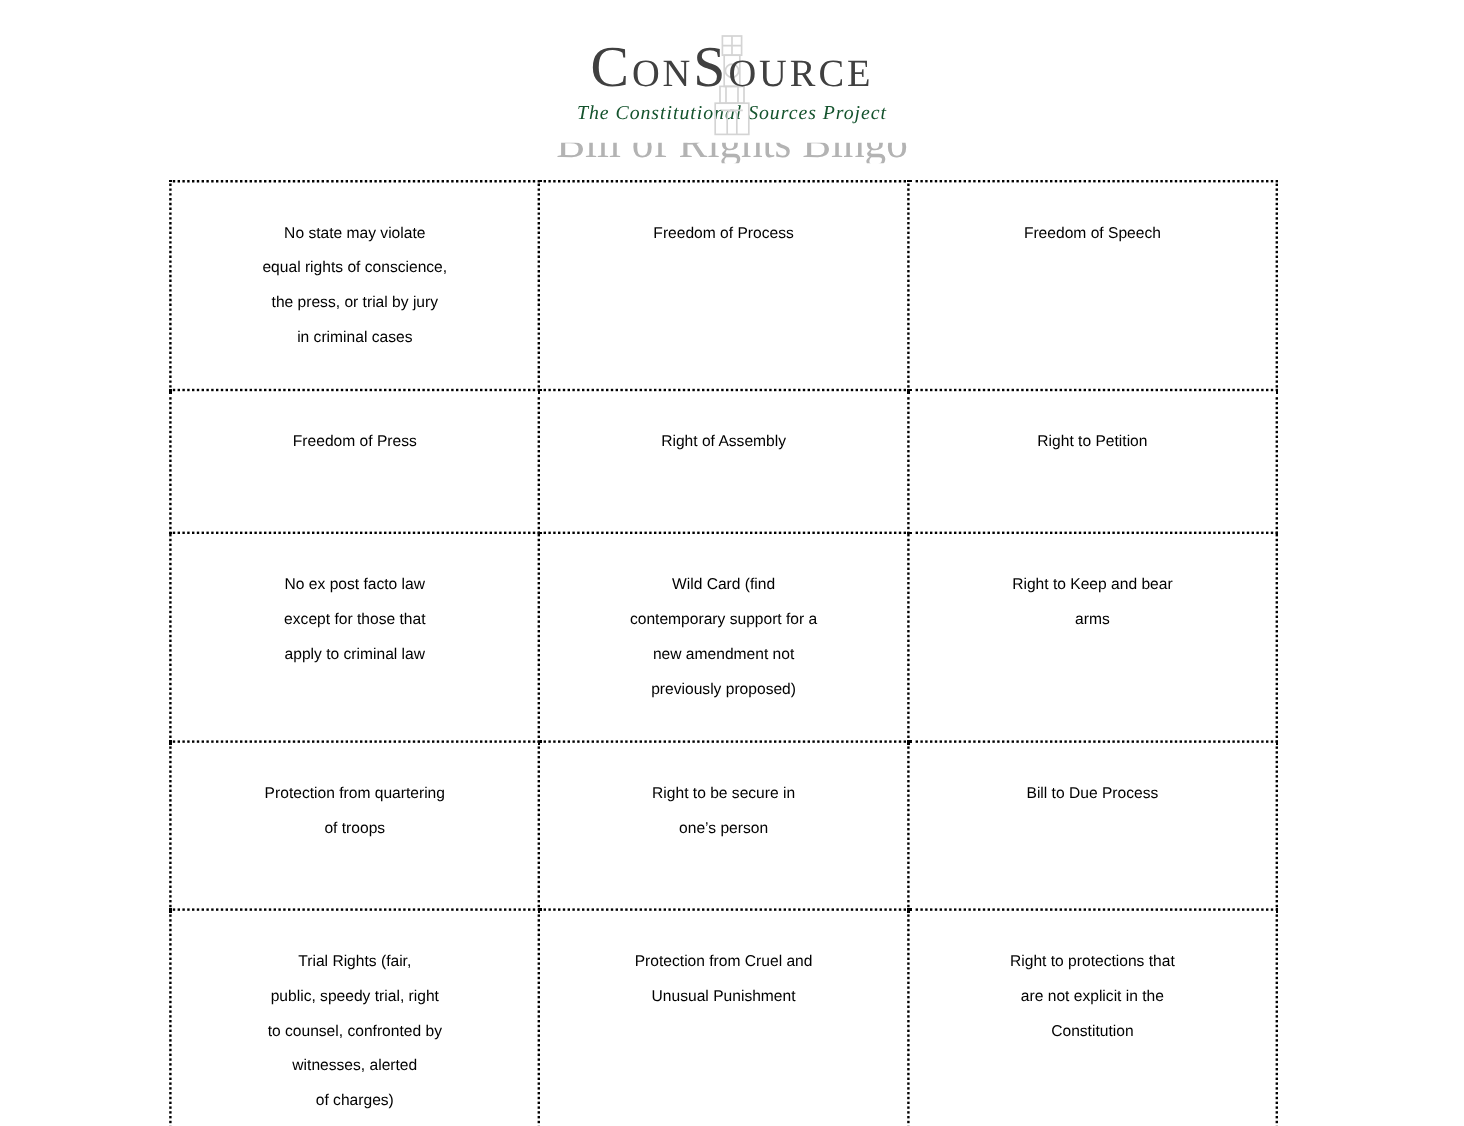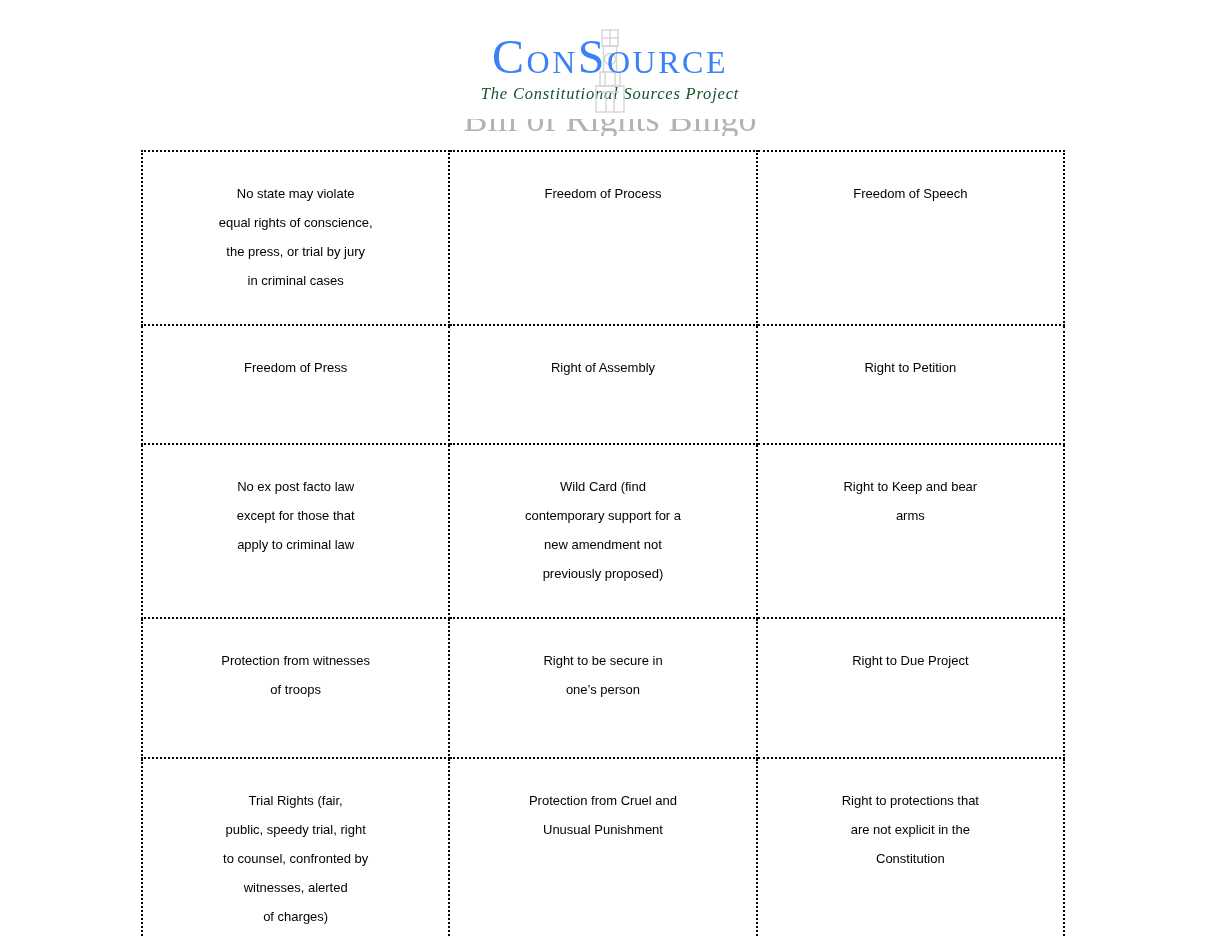--- a/index.html
+++ b/index.html
@@ -20,21 +20,21 @@
     position: absolute;
     top: 33px;
     left: 0;
     width: 100%;
     text-align: center;
   }
   .wordmark {
     position: relative;
     display: inline-block;
     font-family: "Liberation Serif", serif;
-    color: #3b82f6;
+    color: #404040;
     letter-spacing: 2.5px;
     line-height: 1;
     white-space: nowrap;
   }
   .wordmark .glyphs { position: relative; z-index: 1; }
   .wordmark .big   { font-size: 48px; }
   .wordmark .small { font-size: 32px; }
   .tower {
     position: absolute;
     left: 50%;
@@ -142,25 +142,25 @@
 except for those that
 apply to criminal law</td>
     <td>Wild Card (find
 contemporary support for a
 new amendment not
 previously proposed)</td>
     <td>Right to Keep and bear
 arms</td>
   </tr>
   <tr class="r4">
-    <td>Protection from witnesses
+    <td>Protection from quartering
 of troops</td>
     <td>Right to be secure in
 one’s person</td>
-    <td>Right to Due Project</td>
+    <td>Bill to Due Process</td>
   </tr>
   <tr class="r5">
     <td>Trial Rights (fair,
 public, speedy trial, right
 to counsel, confronted by
 witnesses, alerted
 of charges)</td>
     <td>Protection from Cruel and
 Unusual Punishment</td>
     <td>Right to protections that

